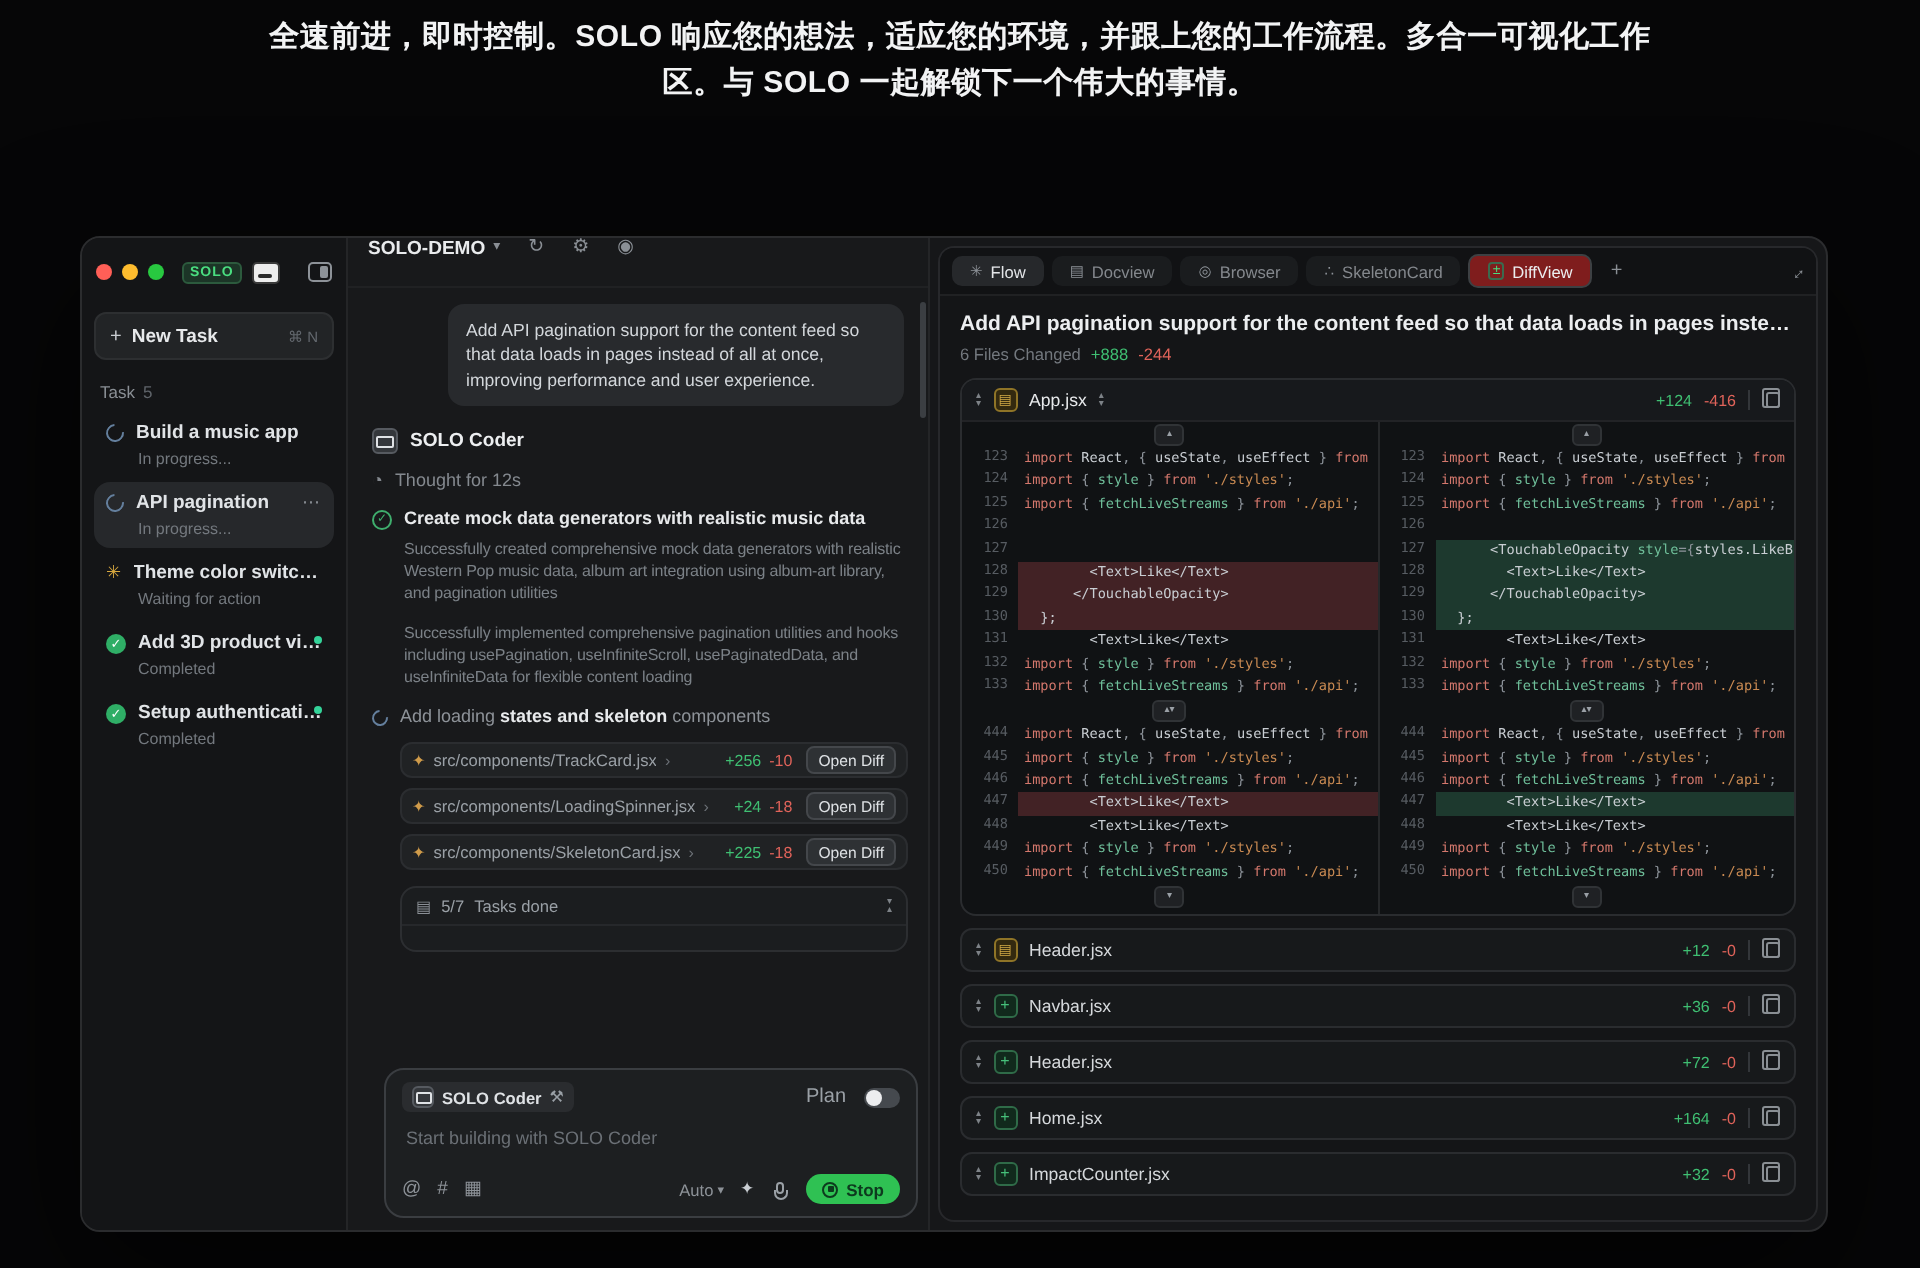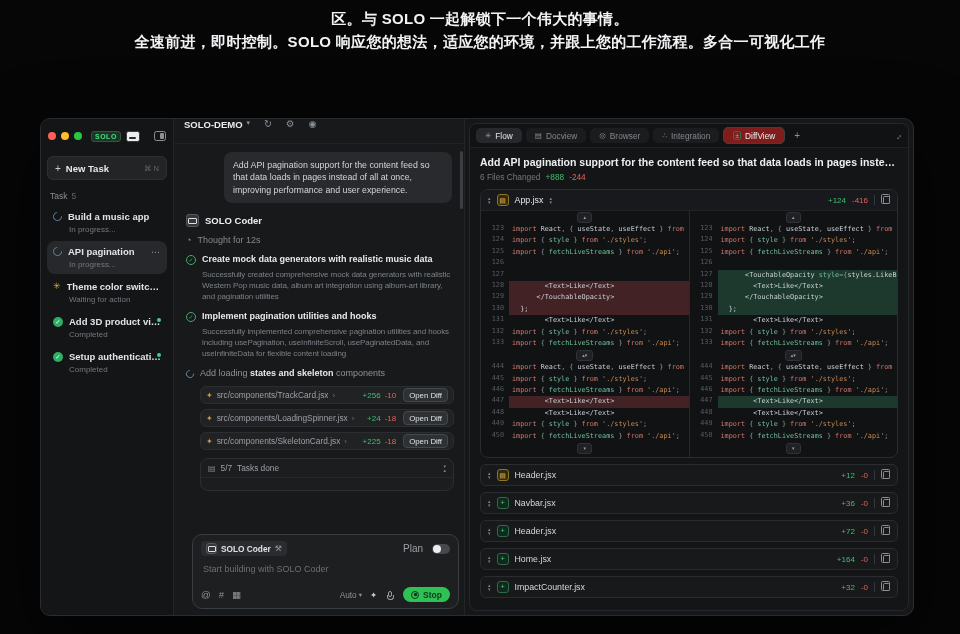--- a/index.html
+++ b/index.html
@@ -143,22 +143,22 @@
     font-size:5px;line-height:1;padding:2px 5px;letter-spacing:0}
   .cfile{height:22px;margin-top:6px;border:1px solid #2a2c2f;border-radius:6px;background:#17191b;
     display:flex;align-items:center;gap:6px;padding:0 7px}
   .cfile .fn{color:#d6d9dc;font-size:8.8px}
   .cfile .addc,.cfile .delc{font-size:8px}
 </style>
 </head>
 <body>
 
 <div class="hero">
+  <div>全速前进，即时控制。SOLO 响应您的想法，适应您的环境，并跟上您的工作流程。多合一可视化工作</div>
   <div>区。与 SOLO 一起解锁下一个伟大的事情。</div>
-  <div>全速前进，即时控制。SOLO 响应您的想法，适应您的环境，并跟上您的工作流程。多合一可视化工作</div>
 </div>
 
 <div class="win">
 
   <aside class="sb">
     <div class="titlebar">
       <span class="dot r"></span>
       <span class="dot y"></span>
       <span class="dot g"></span>
       <span class="solo-pill">SOLO</span>
@@ -236,24 +236,20 @@
       </div>
       <div id="steps">
           <div class="step">
             <div class="srow">
               <span class="sdone">✓</span>
               <span class="stt"><span class="st-b">Create mock data generators with realistic music data</span></span>
             </div>
             <div class="sdesc">Successfully created comprehensive mock data generators with realistic Western Pop music data, album art integration using album-art library, and pagination utilities</div>
           </div>
           <div class="step">
-            <div class="srow">
-              <span class="sdone">✓</span>
-              <span class="stt"><span class="st-b">Implement pagination utilities and hooks</span></span>
-            </div>
             <div class="sdesc">Successfully implemented comprehensive pagination utilities and hooks including usePagination, useInfiniteScroll, usePaginatedData, and useInfiniteData for flexible content loading</div>
           </div>
           <div class="step">
             <div class="srow">
               <span class="spin sm"></span>
               <span class="stt"><span class="st-d">Add loading </span><span class="st-b">states and skeleton</span><span class="st-d"> components</span></span>
             </div>
           </div>
         </div>
       <div id="file-chips" class="chips">
@@ -339,21 +335,21 @@
           <div class="tab dim">
             <span class="tic">▤</span>
             <span>Docview</span>
           </div>
           <div class="tab dim">
             <span class="tic">◎</span>
             <span>Browser</span>
           </div>
           <div class="tab dim">
             <span class="tic">∴</span>
-            <span>Integration</span>
+            <span>SkeletonCard</span>
           </div>
           <div class="tab selected">
             <span class="tic dic">±</span>
             <span>DiffView</span>
           </div>
         </span>
       <span class="plus-tab">+</span>
       <span class="expand">↔</span>
     </div>
     <div class="pv-body">

